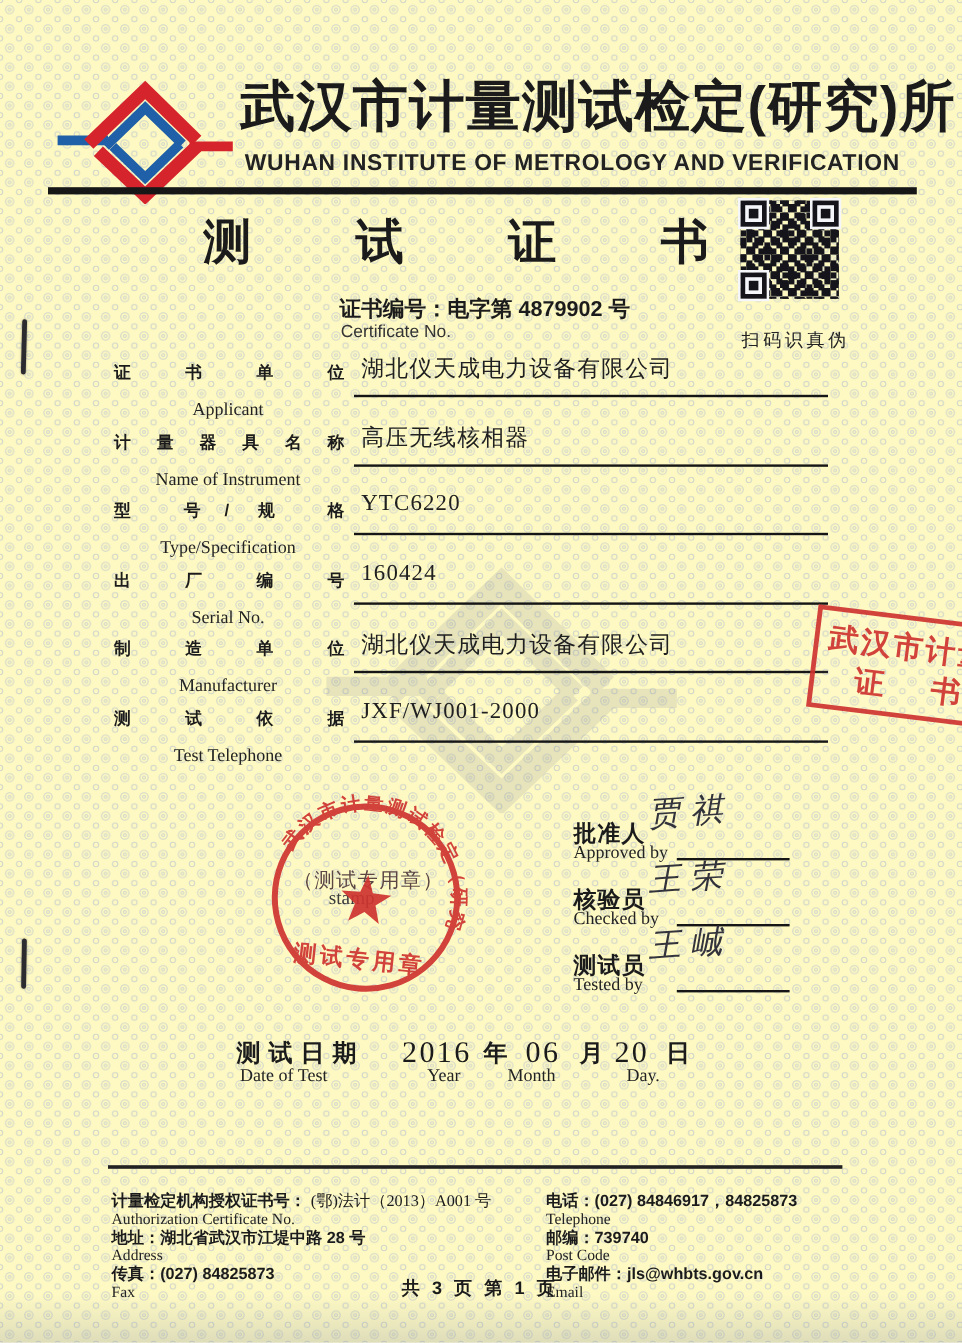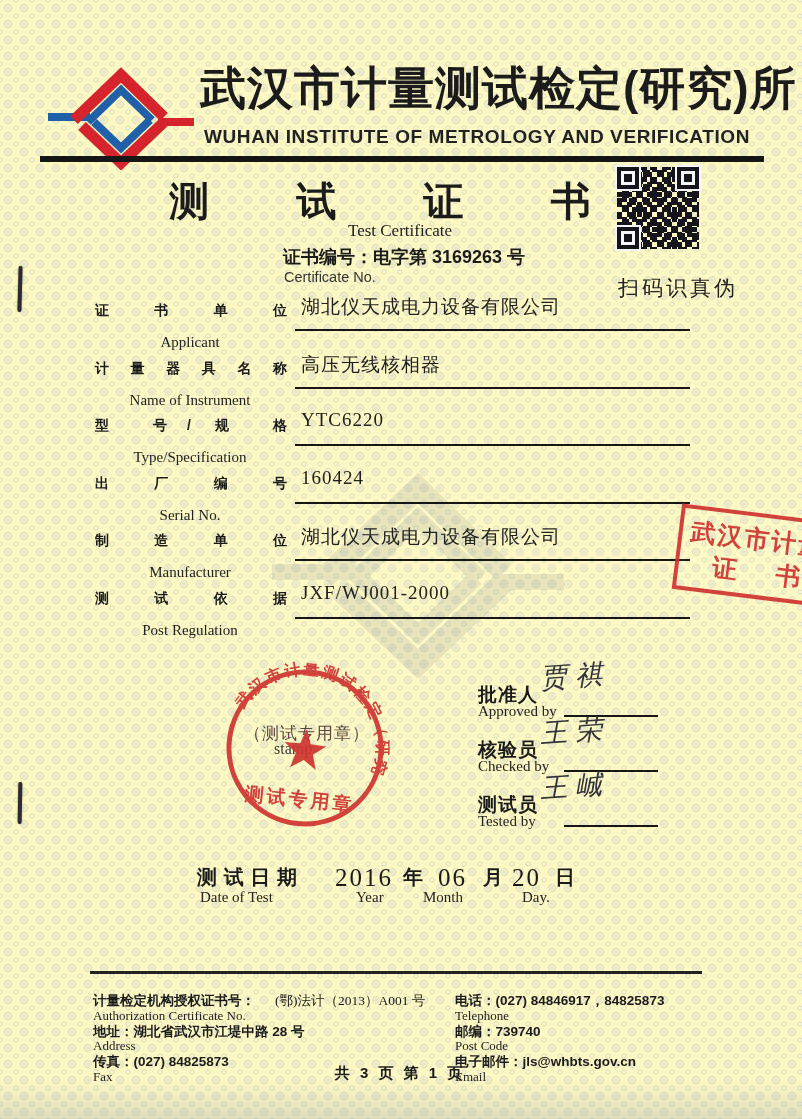--- a/index.html
+++ b/index.html
@@ -27,21 +27,21 @@
   .cert-no-en{left:284px;top:269px;font-size:14.5px;color:#333;}
 
   
   .qr{left:617px;top:167px;width:82px;height:82px;
       background:
         conic-gradient(#14141a 25%,transparent 0 50%,#14141a 0 75%,transparent 0) 0 0/10px 10px,
         conic-gradient(#14141a 25%,transparent 0 50%,#14141a 0 75%,transparent 0) 5px 3px/14px 14px;}
   .qr-f{position:absolute;width:14px;height:14px;border:4px solid #14141a;background:#f4f6f9;outline:2px solid #f4f6f9;}
   .qr-f::after{content:"";position:absolute;left:3px;top:3px;width:8px;height:8px;background:#14141a;}
   .qr-f.tl{left:0;top:0}.qr-f.tr{right:0;top:0}.qr-f.bl{left:0;bottom:0}
-  .qr-cap{left:618px;top:274px;font-size:21px;letter-spacing:3px;color:#222;}
+  .qr-cap{left:618px;top:274px;font-size:15px;letter-spacing:3px;color:#222;}
 
   
   .frow{position:absolute;left:0;width:765px;height:56px;}
   .f-label{position:absolute;left:95px;top:6px;width:192px;font-size:14px;font-weight:bold;
            text-align:justify;text-align-last:justify;font-family:"Liberation Sans",sans-serif;}
   .f-en{position:absolute;left:83px;top:38px;width:214px;text-align:center;font-size:15px;
         font-family:"Liberation Serif",serif;color:#222;white-space:nowrap;}
   .f-value{position:absolute;left:301px;top:-2px;font-size:19px;font-family:"Liberation Serif",serif;
            letter-spacing:1px;color:#202020;white-space:nowrap;}
   .f-line{position:absolute;left:295px;top:33px;width:395px;border-top:2px solid #161616;}
@@ -73,21 +73,21 @@
   .d-cn{font-size:20px;font-weight:bold;}
   .d-en{font-size:15px;font-family:"Liberation Serif",serif;color:#222;}
   .d-val{font-size:25px;font-family:"Liberation Serif",serif;letter-spacing:2px;}
 
   
   .rule-foot{left:90px;top:971px;width:612px;height:3px;background:#222;}
   .foot-col{position:absolute;top:992px;line-height:1.08;}
   .foot-left{left:93px;width:340px;}
   .foot-right{left:455px;width:330px;}
   .ft-cn{font-size:13.5px;font-weight:bold;margin-top:2px;white-space:nowrap;}
-  .ft-val{font-weight:normal;font-family:"Liberation Serif",serif;margin-left:20px;}
+  .ft-val{font-weight:normal;font-family:"Liberation Serif",serif;margin-left:4px;}
   .ft-en{font-size:13px;font-family:"Liberation Serif",serif;color:#222;margin-bottom:2px;}
   .page-info{left:300px;top:1064px;width:200px;text-align:center;font-size:15px;font-weight:bold;letter-spacing:3px;}
 </style>
 </head>
 <body>
 
 <div class="page">
 
   <svg class="bg-pattern" width="802" height="1119">
     <defs>
@@ -119,22 +119,21 @@
   <div class="staple" style="top:782px;height:42px;transform:rotate(1deg)"></div>
 
   <svg class="abs logo" width="150" height="110" viewBox="0 0 150 110">
     <use href="#inst-logo" width="150" height="110"></use>
   </svg>
   <div class="abs hdr-cn">武汉市计量测试检定(研究)所</div>
   <div class="abs hdr-en">WUHAN INSTITUTE OF METROLOGY AND VERIFICATION</div>
   <div class="abs rule-top"></div>
 
   <div class="abs doc-title">测 试 证 书</div>
-  <div class="abs doc-title-en">Test Certificate</div>
-  <div class="abs cert-no"><span>证书编号：</span><span>电字第 3169263 号</span></div>
+  <div class="abs cert-no"><span>证书编号：</span><span>电字第 4879902 号</span></div>
   <div class="abs cert-no-en">Certificate No.</div>
 
   <div class="abs qr">
     <div class="qr-f tl"></div>
     <div class="qr-f tr"></div>
     <div class="qr-f bl"></div>
   </div>
   <div class="abs qr-cap">扫码识真伪</div>
 
   <svg class="abs watermark" width="300" height="220" viewBox="0 0 150 110">
@@ -168,21 +167,21 @@
   <div class="frow" style="top:526px">
     <span class="f-label">制 造 单 位</span>
     <span class="f-value">湖北仪天成电力设备有限公司</span>
     <span class="f-line"></span>
     <span class="f-en">Manufacturer</span>
   </div>
   <div class="frow" style="top:584px">
     <span class="f-label">测 试 依 据</span>
     <span class="f-value">JXF/WJ001-2000</span>
     <span class="f-line"></span>
-    <span class="f-en">Post Regulation</span>
+    <span class="f-en">Test Telephone</span>
   </div>
 
   <div class="abs ph-cn">（测试专用章）</div>
   <div class="abs ph-en">stamp</div>
 
   <svg class="abs seal-wrap" viewBox="0 0 170 170">
     <circle cx="85" cy="85" r="76" fill="none" stroke="#cf3430" stroke-width="5"></circle>
     <defs>
         <path id="arcT" d="M 16,104 A 72,72 0 1 1 154,104"></path>
       </defs>

